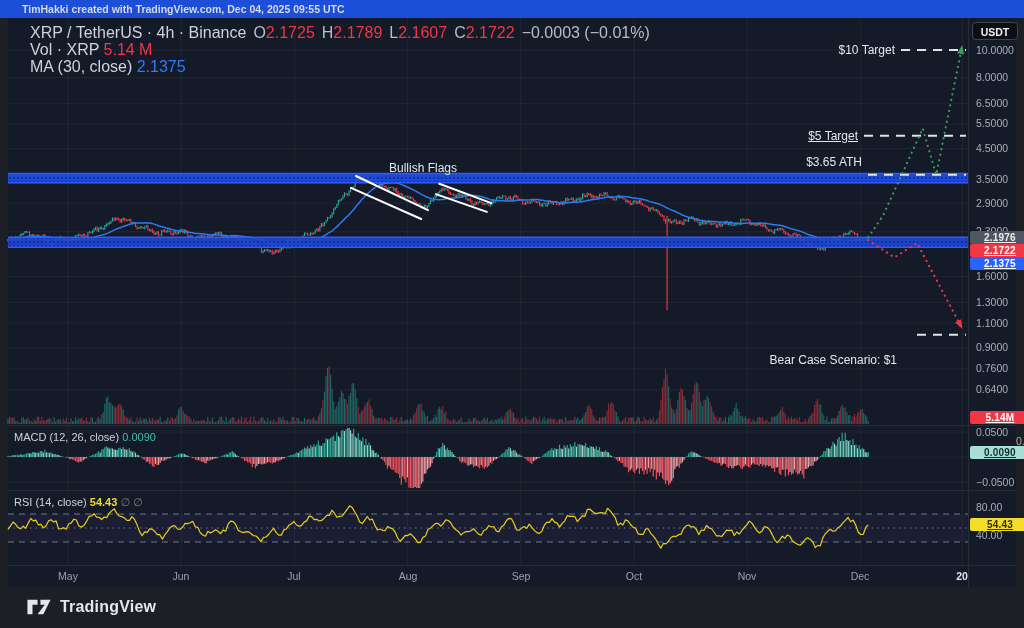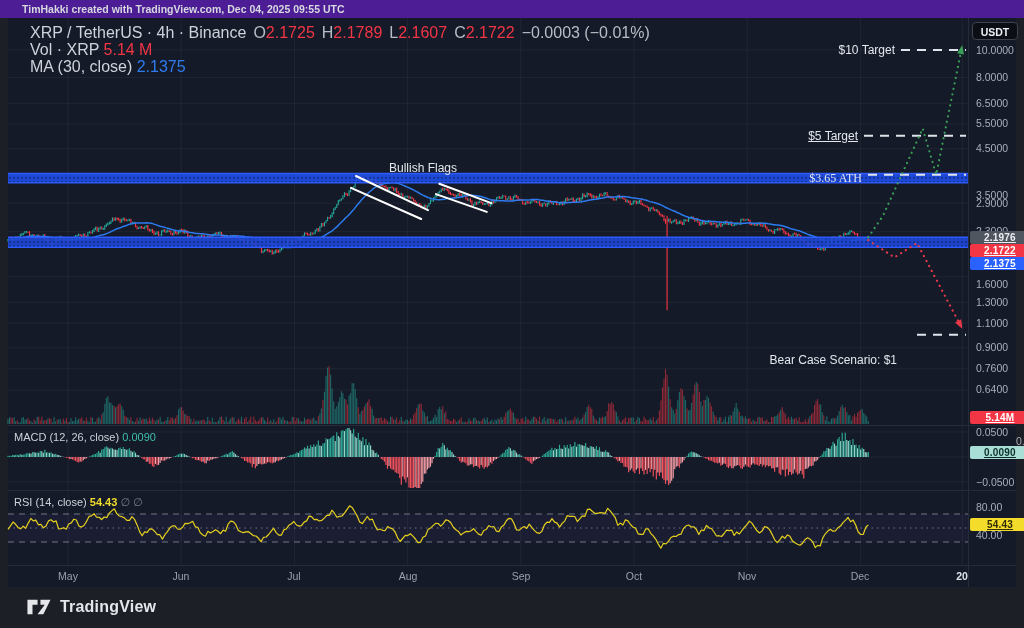--- a/index.html
+++ b/index.html
@@ -1,18 +1,18 @@
 <!DOCTYPE html>
 <html><head>
 <meta charset="utf-8">
 <style>
   html,body{margin:0;padding:0;background:#101216;}
   #root{position:relative;width:1024px;height:628px;background:#1c1f26;overflow:hidden;
         font-family:"Liberation Sans","DejaVu Sans",sans-serif;-webkit-font-smoothing:antialiased;}
-  #attribution{position:absolute;left:0;top:0;width:1024px;height:18px;background:#4c1d95;
+  #attribution{position:absolute;left:0;top:0;width:1024px;height:18px;background:#1d4ed8;
         color:#d6d9df;font-size:10.5px;font-weight:600;line-height:18px;padding-left:22px;box-sizing:border-box;}
   #widget{position:absolute;left:8px;top:18px;width:1008px;height:569px;background:#141a27;}
   #chart-svg{position:absolute;left:0;top:0;width:1024px;height:628px;}
   #labels{position:absolute;left:0;top:0;width:1024px;height:628px;pointer-events:none;}
   .lbl{position:absolute;font-size:10.5px;color:#a8aeba;white-space:nowrap;line-height:13px;}
   .badge{position:absolute;left:970px;width:60px;height:13px;border-radius:2px;font-size:10px;
          font-weight:600;text-align:center;line-height:13px;letter-spacing:.2px;text-decoration:underline;}
   .ann{position:absolute;font-size:12px;color:#e3e6ed;white-space:nowrap;transform:translate(-100%,-50%);}
   .ann-c{position:absolute;font-size:12px;color:#e3e6ed;white-space:nowrap;transform:translate(-50%,-50%);}
   .timelbl{position:absolute;font-size:10.5px;color:#9aa0ac;transform:translateX(-50%);}
@@ -1805,24 +1805,24 @@
 
   <div id="time-axis-hit"></div>
   <div id="price-axis-hit"></div>
 
   <div id="labels">
       <div class="lbl" style="left: 976px; top: 44px;">10.0000</div>
       <div class="lbl" style="left: 976px; top: 71px;">8.0000</div>
       <div class="lbl" style="left: 976px; top: 97px;">6.5000</div>
       <div class="lbl" style="left: 976px; top: 117px;">5.5000</div>
       <div class="lbl" style="left: 976px; top: 142px;">4.5000</div>
-      <div class="lbl" style="left: 976px; top: 173px; margin-top: 16px;">3.5000</div>
+      <div class="lbl" style="left: 976px; top: 173px;">3.5000</div>
       <div class="lbl" style="left: 976px; top: 197px;">2.9000</div>
       <div class="lbl" style="left: 976px; top: 225px;">2.3000</div>
-      <div class="lbl" style="left: 976px; top: 270px; margin-top: 8px;">1.6000</div>
+      <div class="lbl" style="left: 976px; top: 270px;">1.6000</div>
       <div class="lbl" style="left: 976px; top: 296px;">1.3000</div>
       <div class="lbl" style="left: 976px; top: 317px;">1.1000</div>
       <div class="lbl" style="left: 976px; top: 341px;">0.9000</div>
       <div class="lbl" style="left: 976px; top: 362px;">0.7600</div>
       <div class="lbl" style="left: 976px; top: 383px;">0.6400</div>
       <div class="lbl" style="left: 976px; top: 426px;">0.0500</div>
       <div class="lbl" style="left: 976px; top: 435px; margin-left: 40px;">0.0000</div>
       <div class="lbl" style="left: 976px; top: 476px;">−0.0500</div>
       <div class="lbl" style="left: 976px; top: 501px;">80.00</div>
       <div class="lbl" style="left: 976px; top: 529px;">40.00</div>
@@ -1836,21 +1836,21 @@
       <div class="timelbl" style="left: 860px; top: 570px;">Dec</div>
       <div class="timelbl bold" style="left: 962px; top: 570px;">20</div>
       <div class="badge" style="top: 231px; background: rgb(80, 86, 95); color: rgb(236, 238, 242);">2.1976</div>
       <div class="badge" style="top: 244px; background: rgb(242, 54, 69); color: rgb(255, 255, 255);">2.1722</div>
       <div class="badge" style="top: 257px; background: rgb(41, 98, 255); color: rgb(255, 255, 255);">2.1375</div>
       <div class="badge" style="top: 411px; background: rgb(242, 54, 69); color: rgb(255, 255, 255);">5.14M</div>
       <div class="badge" style="top: 446px; background: rgb(168, 222, 213); color: rgb(12, 47, 41);">0.0090</div>
       <div class="badge" style="top: 518px; background: rgb(243, 221, 42); color: rgb(51, 47, 6);">54.43</div>
       <div class="ann" style="left: 895px; top: 50px;">$10 Target</div>
       <div class="ann" style="left: 858px; top: 136px; text-decoration: underline;">$5 Target</div>
-      <div class="ann" style="left: 862px; top: 178px; font-family: Liberation Serif, serif;">$3.65 ATH</div>
+      <div class="ann" style="left: 862px; top: 162px;">$3.65 ATH</div>
       <div class="ann" style="left: 897px; top: 335px; margin-top: 25px;">Bear Case Scenario: $1</div>
       <div class="ann-c" style="left: 423px; top: 168px;">Bullish Flags</div>
     </div>
 
   <div id="legend">
     <div>
       <span>XRP / TetherUS · 4h · Binance</span><span class="olabel">O</span><span class="v-red">2.1725</span><span class="olabel">H</span><span class="v-red">2.1789</span><span class="olabel">L</span><span class="v-red">2.1607</span><span class="olabel">C</span><span class="v-red">2.1722</span><span class="v-red olabel">−0.0003 (−0.01%)</span>
     </div>
     <div>
       <span>Vol · XRP</span>

